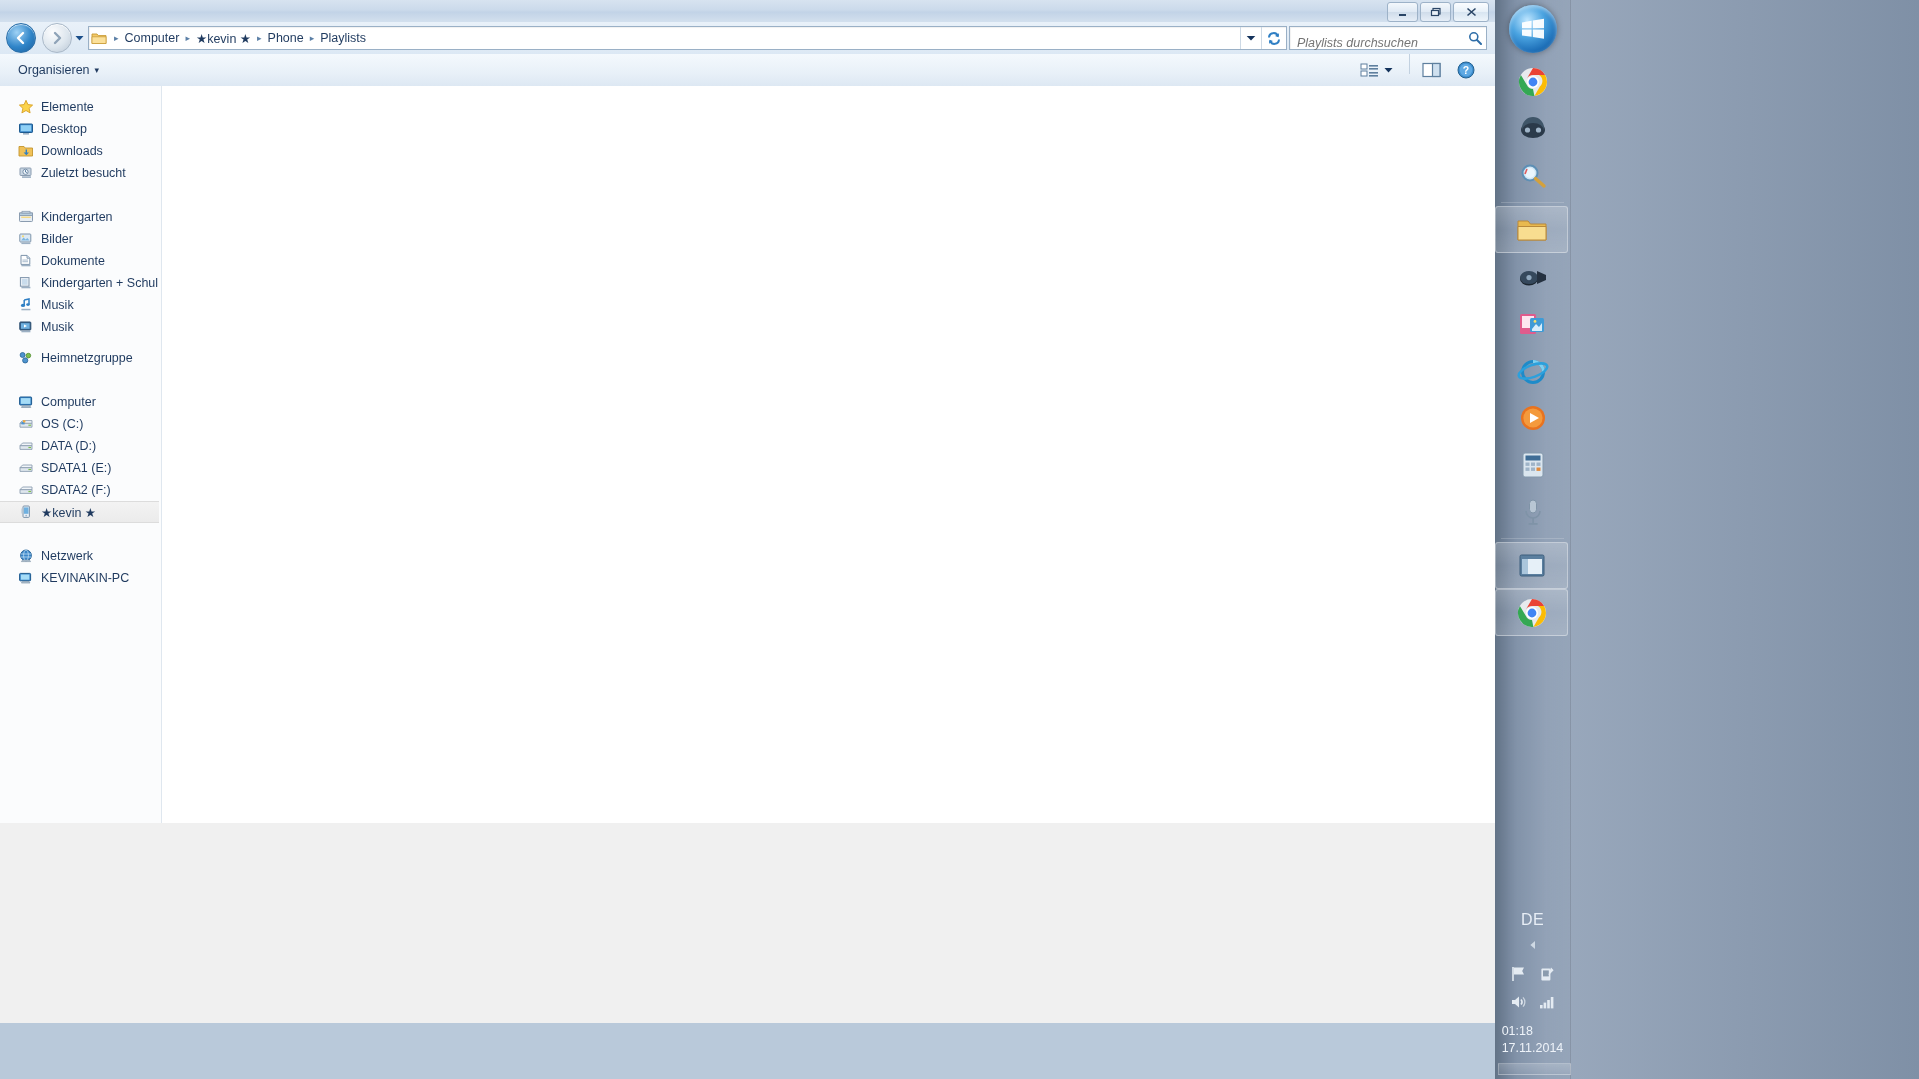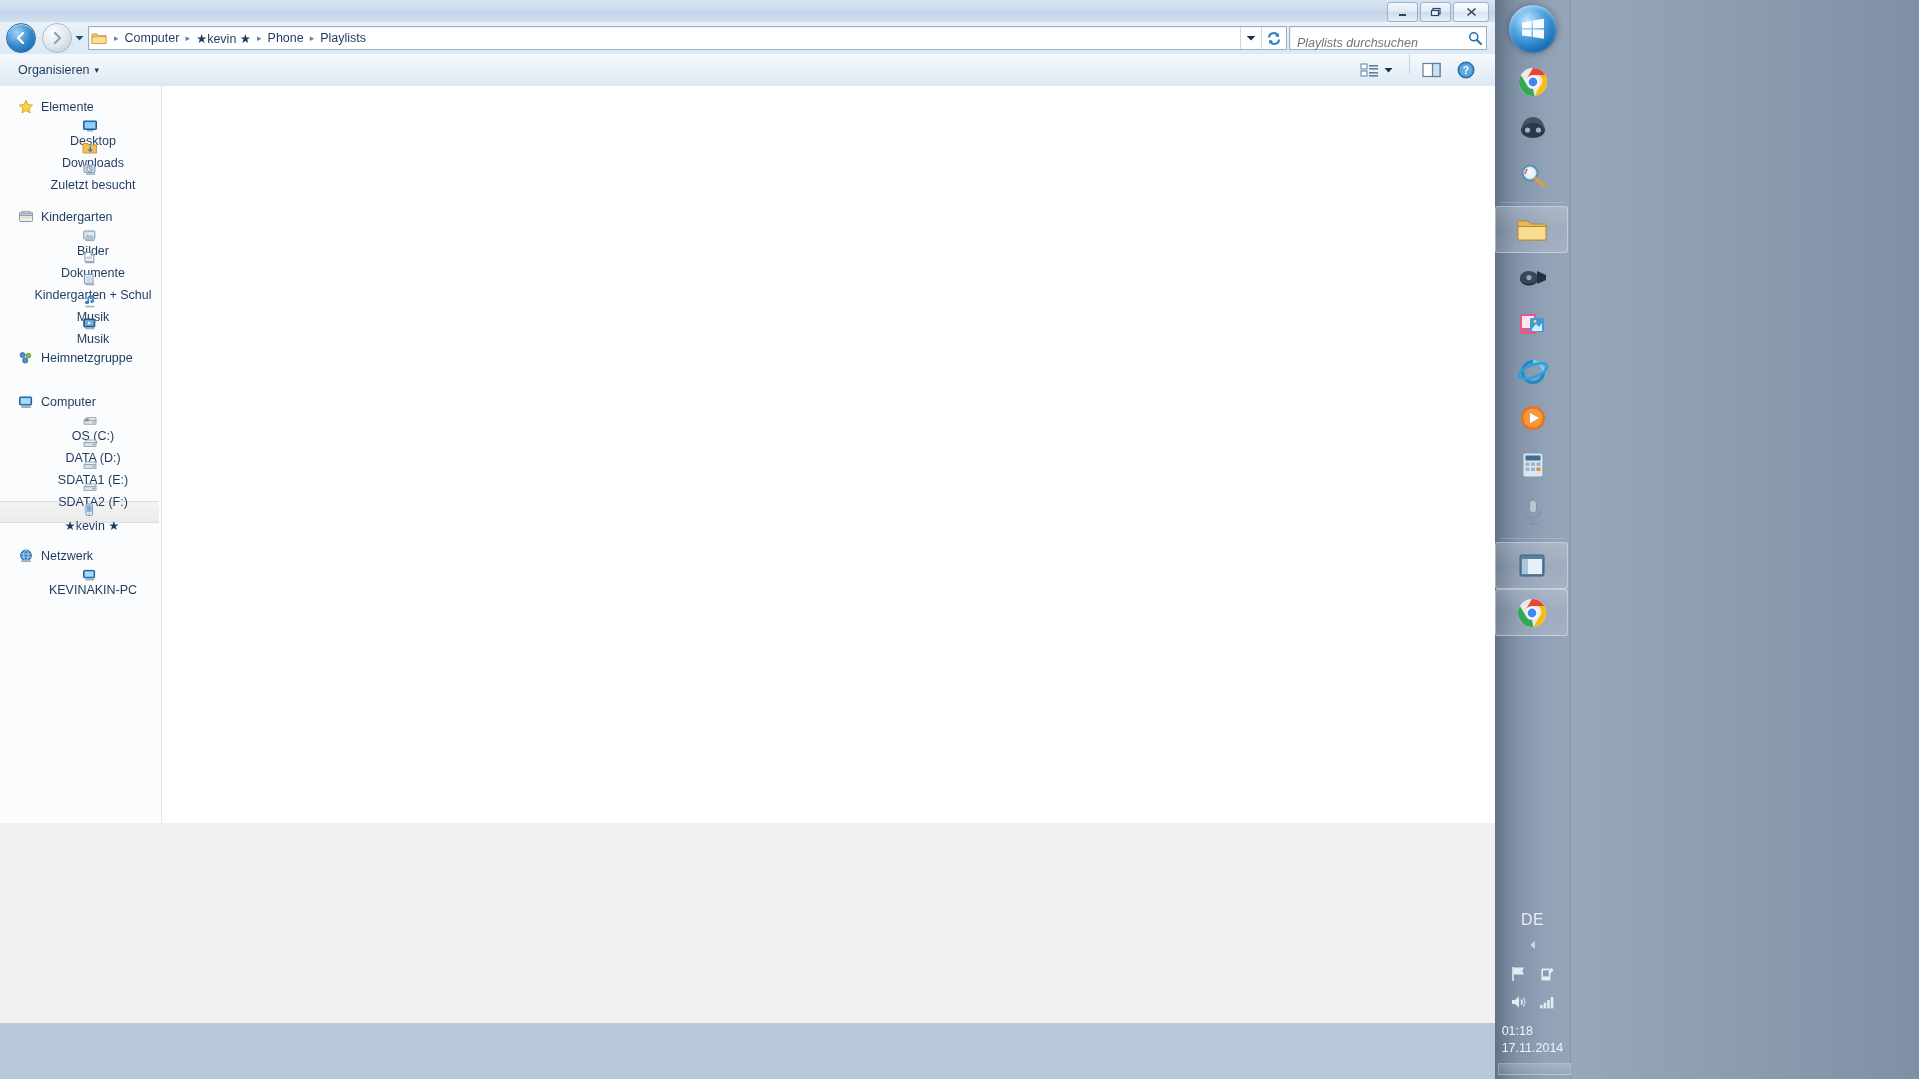--- a/index.html
+++ b/index.html
@@ -101,21 +101,21 @@
 
   
   .bodyarea{position:absolute;left:0;top:86px;width:1495px;height:737px;background:#ffffff;}
   .nav{
     position:absolute;left:0;top:0;width:161px;height:737px;
     background:#fbfcfd;border-right:1px solid #dfe7ef;
     overflow:hidden;
   }
   .navgroup{margin-top:10px;}
   .navrow{height:22px;display:flex;align-items:center;padding-left:18px;white-space:nowrap;}
-  .navrow.child{flex-direction:column;}
+  .navrow.child{}
   .navrow.selected{
     background:linear-gradient(to bottom,#f3f3f3 0%,#ebebeb 100%);
     border-top:1px solid #dcdcdc;border-bottom:1px solid #dcdcdc;
     width:159px;box-sizing:border-box;
   }
   .navrow .lbl{margin-left:7px;font-size:12.5px;color:#1f3a5f;}
   .navico{width:16px;height:16px;flex:none;display:flex;align-items:center;justify-content:center;}
   .filelist{position:absolute;left:162px;top:0;right:0;height:737px;background:#ffffff;}
 
   

